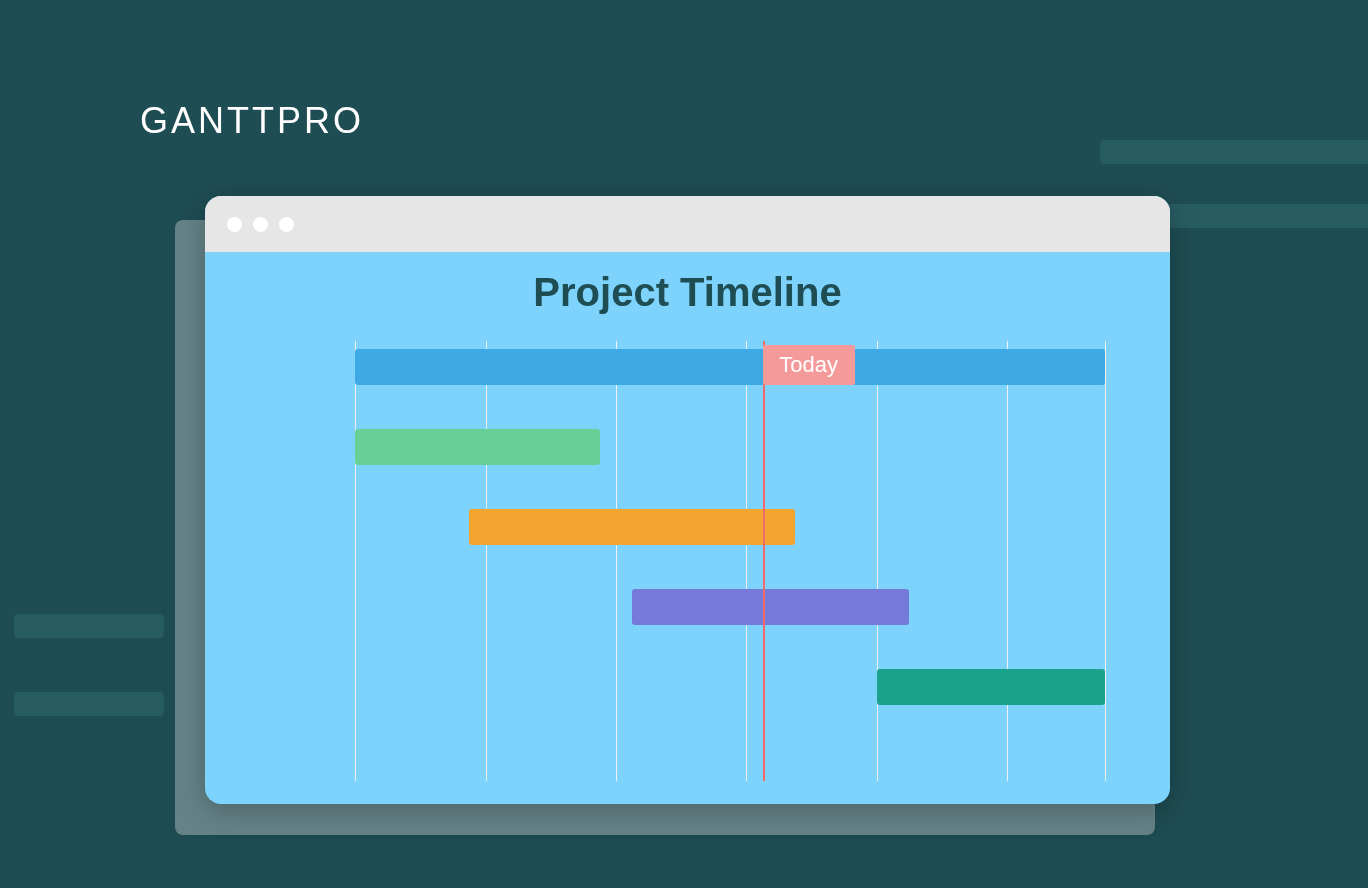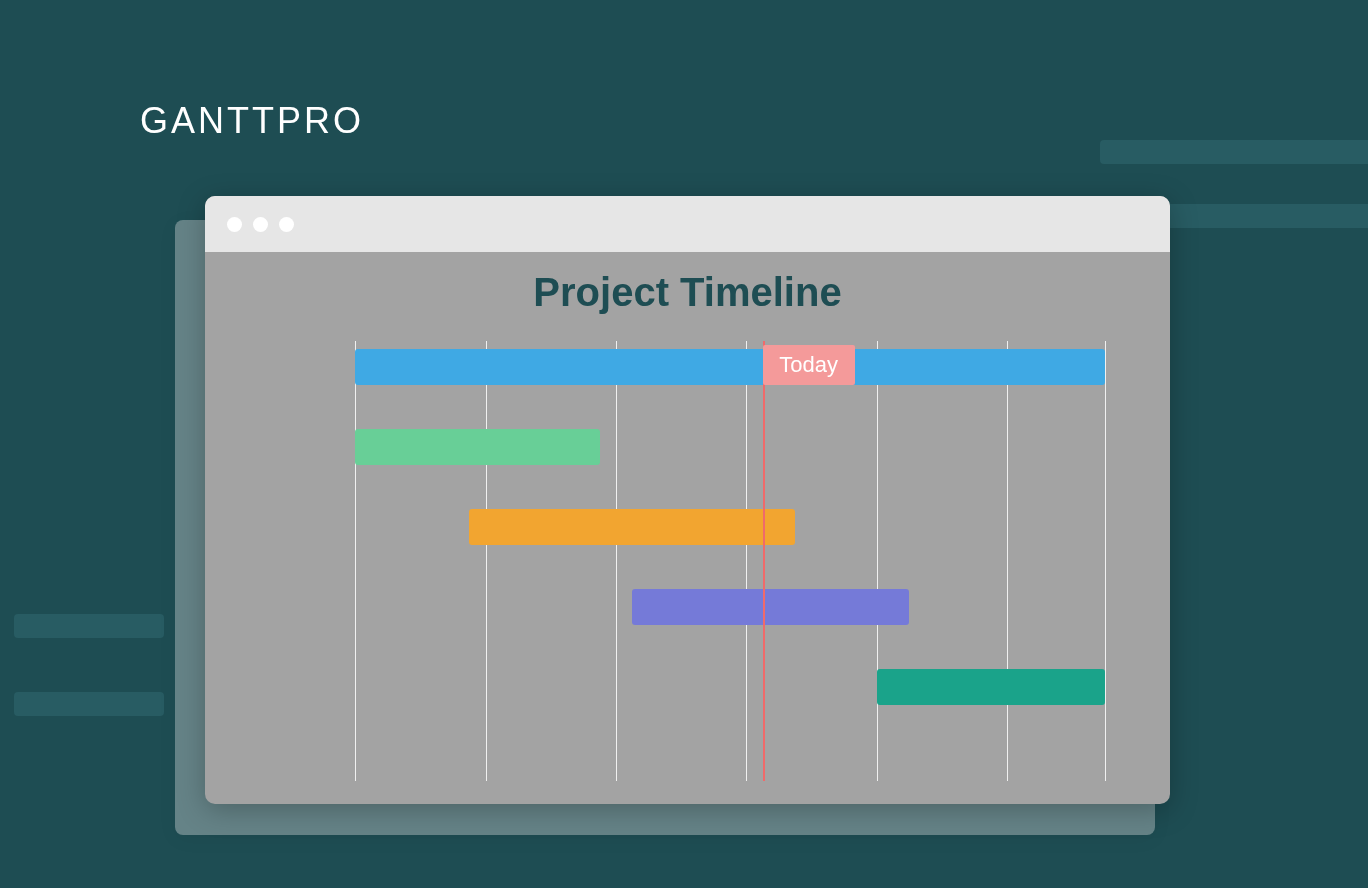--- a/index.html
+++ b/index.html
@@ -36,22 +36,22 @@
       border-radius: 8px;
       opacity: 0.35;
       box-shadow: 0 4px 20px rgba(0,0,0,0.15);
     }
     .window {
       position: absolute;
       top: 196px;
       left: 205px;
       width: 965px;
       height: 608px;
-      background: #a3a3a3;
-      border-radius: 10px;
+      background: #7dd3fc;
+      border-radius: 16px;
       box-shadow: 0 6px 28px rgba(0,0,0,0.25);
       overflow: hidden;
     }
     .titlebar {
       height: 56px;
       background: #e6e6e6;
       display: flex;
       align-items: center;
       padding-left: 22px;
       gap: 11px;

